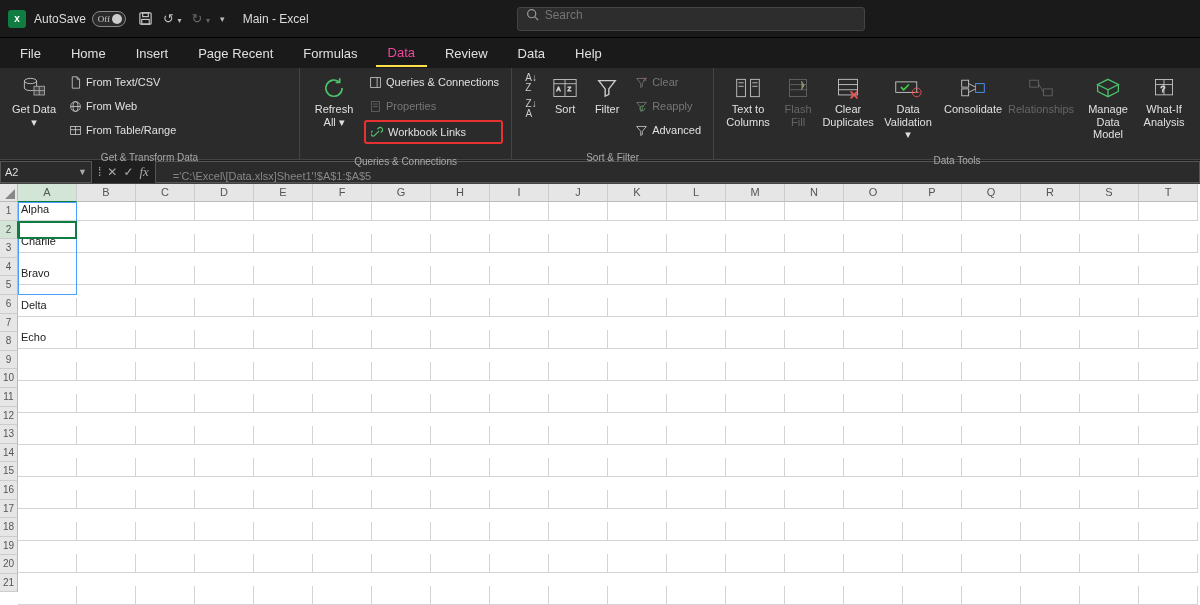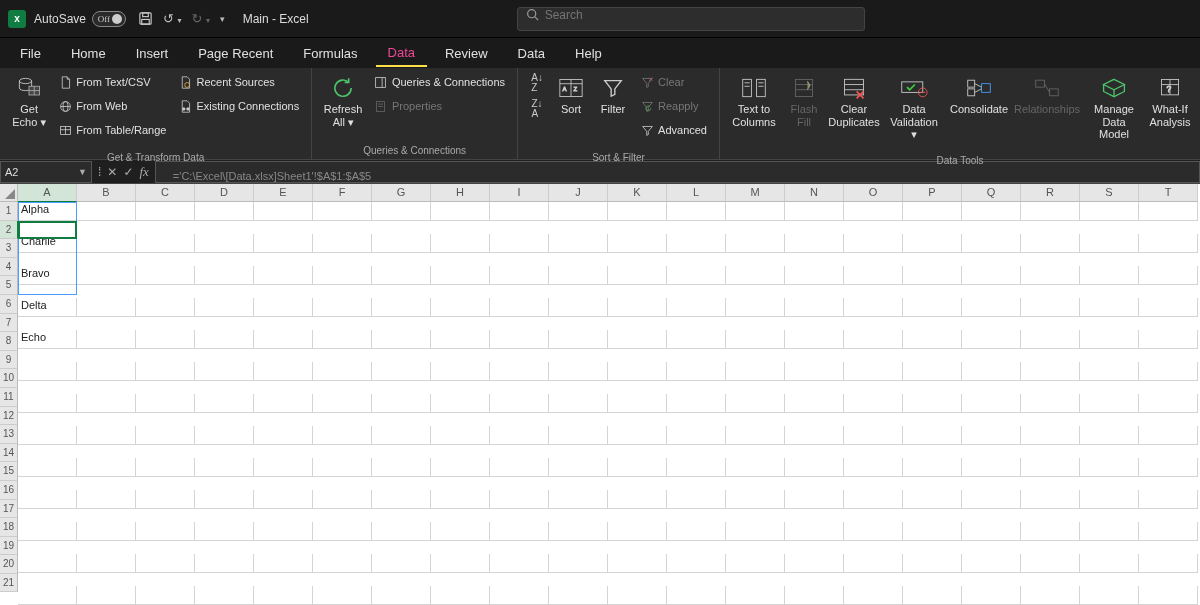--- a/index.html
+++ b/index.html
@@ -122,21 +122,21 @@
       <div class="bigbtn">
         <div class="bigicon">
           <svg width="28" height="28" viewBox="0 0 32 32">
               <ellipse cx="12" cy="8" rx="7" ry="3" fill="none" stroke="#ccc"></ellipse>
               <path d="M5 8 v8 a7 3 0 0 0 14 0 v-8" fill="none" stroke="#ccc"></path>
               <rect x="16" y="14" width="12" height="10" fill="#444" stroke="#aaa"></rect>
               <line x1="16" y1="19" x2="28" y2="19" stroke="#aaa"></line>
               <line x1="22" y1="14" x2="22" y2="24" stroke="#aaa"></line>
             </svg>
         </div>
-        <span><span>Get Echo</span> ▾</span>
+        <span><span>Get Data</span> ▾</span>
       </div>
       <div class="smallrow">
         <div class="smallbtn">
           <span class="smallicon">
             <svg width="13" height="13" viewBox="0 0 16 16" fill="none" stroke="#ccc">
                 <path d="M4 1h6l3 3v11H4z"></path>
                 <path d="M10 1v3h3"></path>
               </svg>
           </span>
           <span>From Text/CSV</span>
@@ -155,41 +155,20 @@
           <span class="smallicon">
             <svg width="13" height="13" viewBox="0 0 16 16" fill="none" stroke="#ccc">
                 <rect x="2" y="3" width="12" height="10"></rect>
                 <line x1="2" y1="7" x2="14" y2="7"></line>
                 <line x1="8" y1="3" x2="8" y2="13"></line>
               </svg>
           </span>
           <span>From Table/Range</span>
         </div>
       </div>
-      <div class="smallrow">
-        <div class="smallbtn">
-          <span class="smallicon">
-            <svg width="13" height="13" viewBox="0 0 16 16" fill="none" stroke="#ccc">
-                <path d="M4 1h6l3 3v11H4z"></path>
-                <circle cx="10" cy="11" r="3" stroke="#e8b04a"></circle>
-              </svg>
-          </span>
-          <span>Recent Sources</span>
-        </div>
-        <div class="smallbtn">
-          <span class="smallicon">
-            <svg width="13" height="13" viewBox="0 0 16 16" fill="none" stroke="#ccc">
-                <path d="M4 1h6l3 3v11H4z"></path>
-                <circle cx="6" cy="11" r="1.5" fill="#ccc"></circle>
-                <circle cx="11" cy="11" r="1.5" fill="#ccc"></circle>
-              </svg>
-          </span>
-          <span>Existing Connections</span>
-        </div>
-      </div>
     </div>
     <div class="group-label">Get &amp; Transform Data</div>
   </div>
 
   <div class="group" style="min-width:200px">
     <div class="group-body">
       <div class="bigbtn">
         <div class="bigicon">
           <svg width="26" height="26" viewBox="0 0 32 32" fill="none" stroke="#4cc26b" stroke-width="2">
               <path d="M26 16a10 10 0 1 1-3-7"></path>
@@ -210,20 +189,30 @@
         </div>
         <div class="smallbtn dim">
           <span class="smallicon">
             <svg width="13" height="13" viewBox="0 0 16 16" fill="none" stroke="#666">
                 <rect x="3" y="2" width="10" height="12"></rect>
                 <line x1="5" y1="5" x2="11" y2="5"></line>
                 <line x1="5" y1="8" x2="11" y2="8"></line>
               </svg>
           </span>
           <span>Properties</span>
+        </div>
+        <div class="smallbtn highlighted">
+          <span class="smallicon">
+            <svg width="13" height="13" viewBox="0 0 16 16" fill="none" stroke="#4cc26b" stroke-width="1.5">
+                <path d="M6 10 4 12a3 3 0 0 1-4-4l2-2"></path>
+                <path d="M10 6l2-2a3 3 0 0 1 4 4l-2 2" transform="translate(-2,-2)"></path>
+                <line x1="6" y1="10" x2="10" y2="6"></line>
+              </svg>
+          </span>
+          <span>Workbook Links</span>
         </div>
       </div>
     </div>
     <div class="group-label">Queries &amp; Connections</div>
   </div>
 
   <div class="group">
     <div class="group-body">
       <div class="sortbtns">
         <div class="sorticon" style="border:none;font-size:10px;line-height:1;">A↓<br>Z</div>

